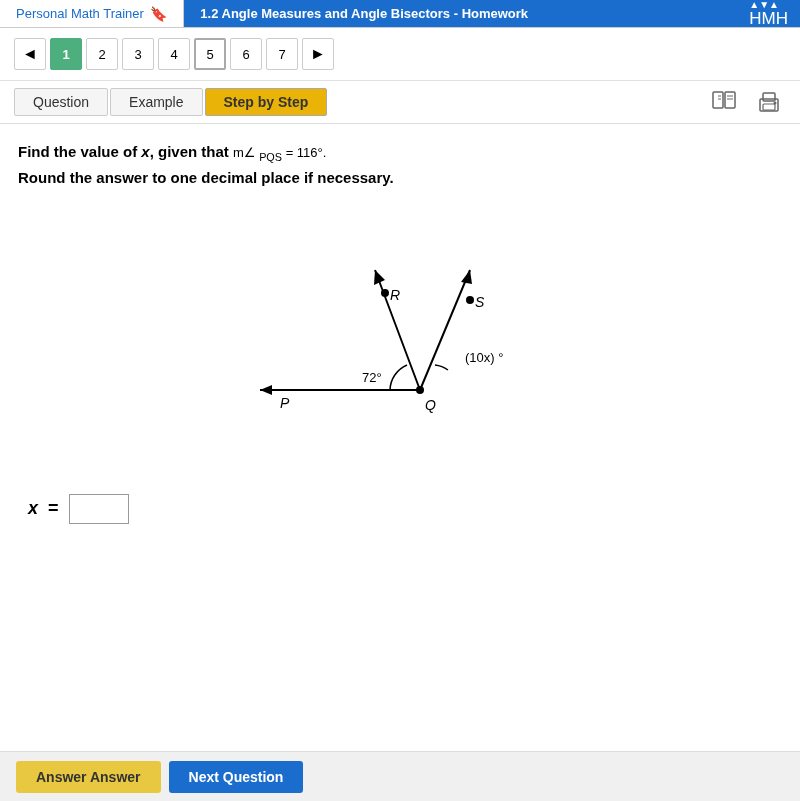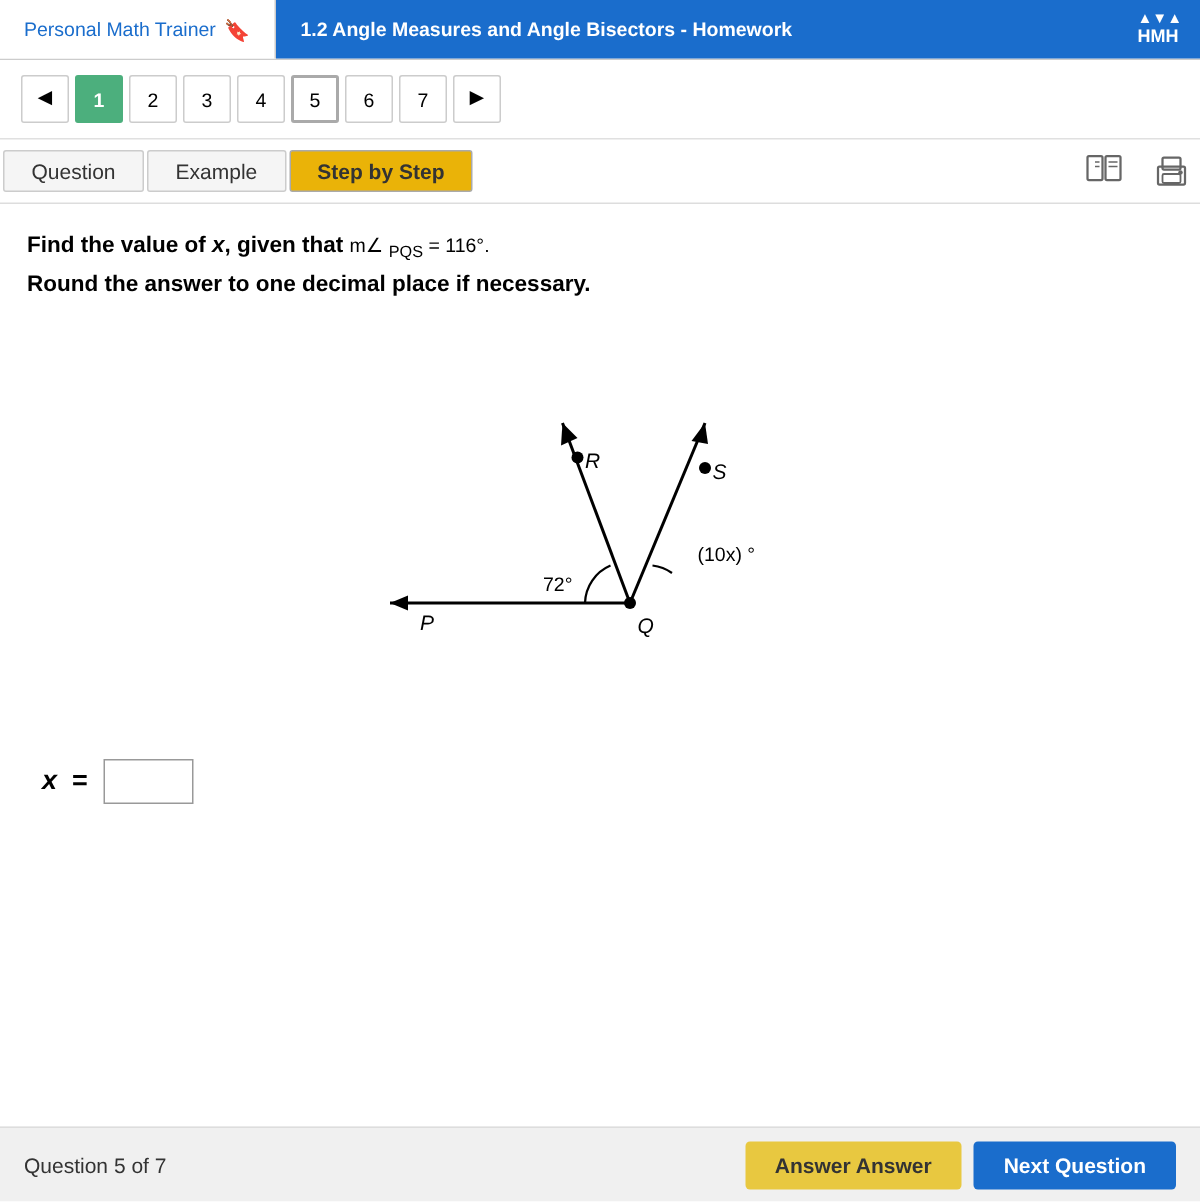--- a/index.html
+++ b/index.html
@@ -2,21 +2,21 @@
 <html><head>
   <meta charset="utf-8">
   <style>
     * { box-sizing: border-box; margin: 0; padding: 0; }
     body { font-family: Arial, sans-serif; background: #fff; width: 800px; height: 801px; overflow: hidden; position: relative; }
 
     
     #header {
       display: flex;
       align-items: stretch;
-      height: 40px;
+      height: 28px;
       background: #fff;
       border-bottom: 1px solid #ccc;
     }
     #tab-personal {
       background: #fff;
       color: #1a6dcc;
       padding: 0 16px;
       display: flex;
       align-items: center;
       font-size: 13px;
@@ -72,21 +72,21 @@
       font-weight: bold;
     }
     .page-btn.nav-arrow {
       font-size: 16px;
     }
 
     
     #tab-bar {
       display: flex;
       align-items: center;
-      padding: 6px 2px;
+      padding: 6px 14px;
       gap: 0;
       border-bottom: 1px solid #ddd;
     }
     .content-tab {
       padding: 5px 18px;
       font-size: 14px;
       cursor: pointer;
       border: 1px solid #ccc;
       background: #f5f5f5;
       color: #333;
@@ -203,21 +203,21 @@
 
 <div id="header">
   <div id="tab-personal">
     <span>Personal Math Trainer</span>
     <span style="font-size:14px;">🔖</span>
   </div>
   <div id="tab-homework">
     <span>1.2 Angle Measures and Angle Bisectors - Homework</span>
   </div>
   <div id="hmh-logo">
-    <span style="font-size:10px; line-height:1;">▲▼▲<br><span style="font-size:12px; font-weight:bold;">HMH</span></span>
+    <span style="font-size:10px; line-height:1;">▲▼▲<br><span style="font-size:17px; font-weight:normal;">HMH</span></span>
   </div>
 </div>
 
 <div id="pagination">
   <button class="page-btn nav-arrow">◄</button>
   <button class="page-btn active">1</button>
   <button class="page-btn">2</button>
   <button class="page-btn">3</button>
   <button class="page-btn">4</button>
   <button class="page-btn" style="border:2px solid #aaa;">5</button>
@@ -302,16 +302,15 @@
   </svg>
 
   <div id="answer-row">
     <span class="x-label"><em>x</em></span>
     <span class="equals-sign">=</span>
     <input type="text" id="answer-input" style="">
   </div>
 </div>
 
 <div id="footer">
-  <span id="footer-question-info">Question 5 of 7</span>
   <button id="check-answer-btn">Answer Answer</button>
   <button id="next-question-btn">Next Question</button>
 </div>
 
 </body></html>

